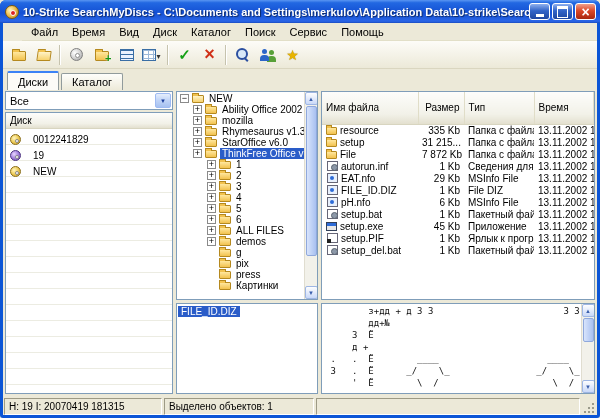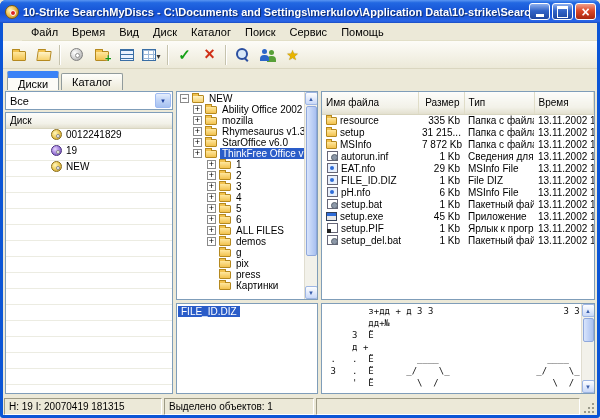--- a/index.html
+++ b/index.html
@@ -73,21 +73,21 @@
              border-radius:50%; background:#2C66C8; box-shadow:7px 1px 0 #58A038; }
   .ico-users::after { content:''; position:absolute; left:0; top:7px; width:9px; height:6px;
              border-radius:4px 4px 0 0; background:#2C66C8; box-shadow:7px 1px 0 #58A038; }
   .ico-wizard::before { content:'★'; color:#E8B400; font-size:14px; text-shadow:0 0 1px #8A6A00; }
 
   
   .tabs { flex:0 0 20px; display:flex; align-items:flex-end; padding:2px 4px 0; }
   .tab { height:17px; padding:0 10px; border:1px solid #919B9C; border-bottom:none;
          border-radius:2px 2px 0 0; background:linear-gradient(#FEFEFB,#EDEAD9);
          margin-right:2px; display:flex; align-items:center; }
-  .tab.active { height:19px; background:#FCFBF7; border-top:7px solid #3b82f6; }
+  .tab.active { height:19px; background:#FCFBF7; border-top:2px solid #3b82f6; }
 
   
   .content { flex:1; min-height:0; display:flex; gap:3px; padding:1px 2px 2px; }
   .left-panel { width:168px; flex:0 0 168px; display:flex; flex-direction:column; min-height:0;border-radius:19px; }
   .right-area { flex:1; min-width:0; display:flex; flex-direction:column; gap:3px; }
   .top-row { flex:1; min-height:0; display:flex; gap:3px; }
   .bottom-row { height:91px; flex:0 0 91px; display:flex; gap:3px; }
 
   .combo { height:19px; flex:0 0 19px; border:1px solid #7F9DB9; background:#fff;
            display:flex; align-items:center; margin-bottom:2px; }
@@ -96,21 +96,21 @@
            background:linear-gradient(#E6EEFC,#BFD3F7 50%,#A6C1F0);
            display:flex; align-items:center; justify-content:center; }
   .combo-btn::before { content:'▼'; font-size:6px; color:#1B3E9C; }
 
   .disk-list-wrap { flex:1; min-height:0; background:#fff; border:1px solid #7F9DB9;
            display:flex; flex-direction:column; }
   .col-header { height:16px; flex:0 0 16px; font-size:10px; padding:0 4px; display:flex; align-items:center;
            background:linear-gradient(#FDFDFB,#F2F1E8 70%,#E3E0CF); border-bottom:1px solid #D8D5C0; }
   .disk-rows { flex:1;
            background-image:repeating-linear-gradient(to bottom,#fff 0 15px,#ECECE2 15px 16px); }
-  .disk-row { height:16px; display:flex; align-items:flex-start; gap:4px; padding:0 4px; font-size:10px;margin-left:41px; }
+  .disk-row { height:16px; display:flex; align-items:flex-end; gap:12px; padding:0 4px; font-size:10px; }
   .disc-sm { width:11px; height:11px; border-radius:50%; position:relative; flex:0 0 11px; }
   .disc-sm::after { content:''; position:absolute; left:3.5px; top:3.5px; width:2px; height:2px;
            border-radius:50%; background:#fff; border:1px solid #888; }
   .disc-yellow { background:radial-gradient(circle at 35% 35%, #FFF6C0, #F0D060 45%, #C09420);
            border:1px solid #8A6C14; }
   .disc-purple { background:radial-gradient(circle at 35% 35%, #EAD8FF, #A888E0 45%, #6848A8);
            border:1px solid #4A3080; }
 
   
   .tree-panel { width:142px; flex:0 0 142px; background:#fff; border:1px solid #7F9DB9;
@@ -139,21 +139,21 @@
   .scroll-btn.up::before { content:'▲'; font-size:6px; color:#3A5FAC; }
   .scroll-btn.down::before { content:'▼'; font-size:6px; color:#3A5FAC; }
   .scroll-btn.bottom { margin-top:auto; }
   .scroll-thumb { width:11px; margin-top:1px; border:1px solid #8FA8DC; border-radius:2px;
            background:linear-gradient(90deg,#D8E4FC,#A8C0F0); }
   .thumb-tall { height:150px; } .thumb-short { height:24px; }
 
   
   .file-panel { flex:1; min-width:0; background:#fff; border:1px solid #7F9DB9; overflow:hidden; }
   table { width:100%; border-collapse:collapse; table-layout:fixed; font-size:10px; }
-  th { height:22px; font-weight:normal; text-align:left; padding:0 4px; white-space:nowrap; overflow:hidden;
+  th { height:32px; font-weight:normal; text-align:left; padding:0 4px; white-space:nowrap; overflow:hidden;
        background:linear-gradient(#FDFDFB,#F2F1E8 70%,#E3E0CF);
        border-right:1px solid #E0DDC8; border-bottom:1px solid #D8D5C0; }
   th.h-size { text-align:right; }
   td { height:12px; padding:0 4px; white-space:nowrap; overflow:hidden; }
   td.c-size { text-align:right; }
   .cellflex { display:flex; align-items:center; overflow:hidden; }
   .fi { width:11px; flex:0 0 11px; height:10px; margin-right:3px; position:relative; }
   .fi-folder { width:11px; height:8px; margin-top:2px; background:linear-gradient(#FFE79E,#F2C24E);
        border:1px solid #B5891F; border-radius:1px; }
   .fi-folder::before { content:''; position:absolute; top:-3px; left:-1px; width:4px; height:2px;
@@ -432,21 +432,21 @@
                       </span>
                     </td>
                   <td class="c-size">31 215...</td>
                   <td>Папка с файлами</td>
                   <td>13.11.2002 19:4</td>
                 </tr>
                 <tr>
                   <td>
                       <span class="cellflex">
                         <span class="fi fi-folder"></span>
-                        <span>MSInfo</span>
+                        <span>File</span>
                       </span>
                     </td>
                   <td class="c-size">7 872 Kb</td>
                   <td>Папка с файлами</td>
                   <td>13.11.2002 19:4</td>
                 </tr>
                 <tr>
                   <td>
                       <span class="cellflex">
                         <span class="fi fi-page fi-gear"></span>

